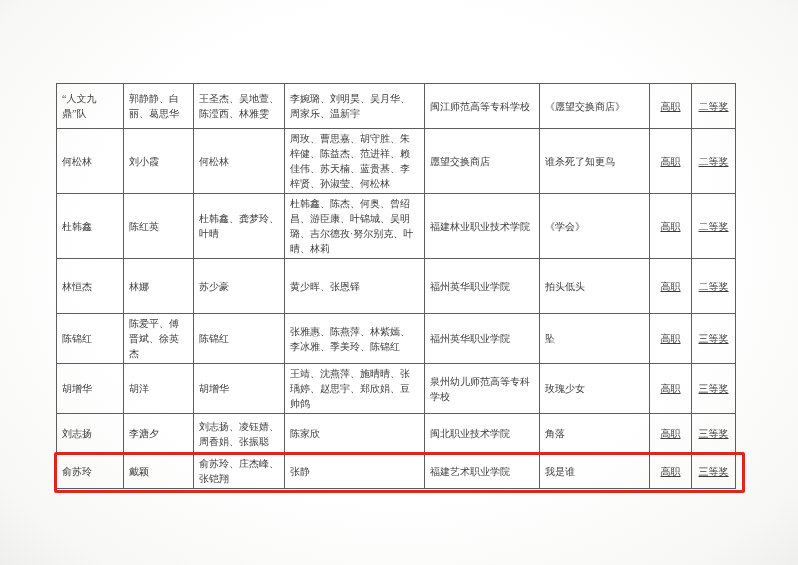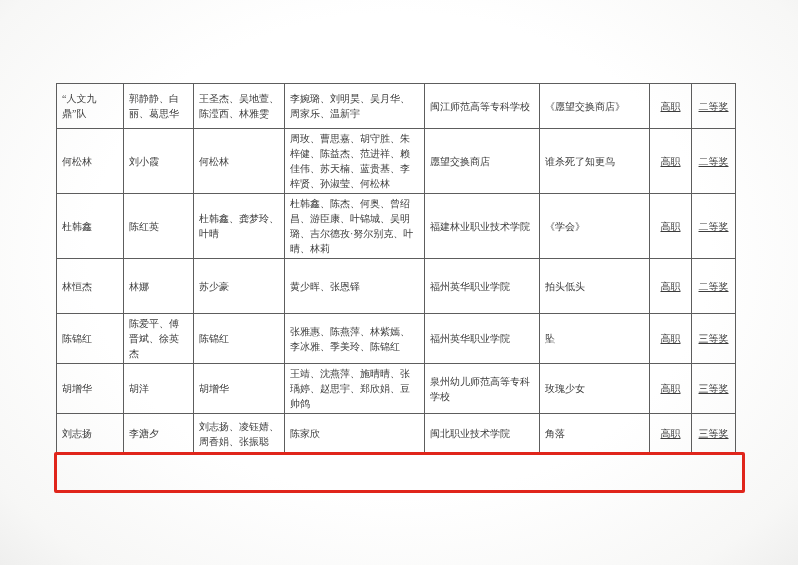--- a/index.html
+++ b/index.html
@@ -130,16 +130,26 @@
         <tr>
           <td>刘志扬</td>
           <td>李溏夕</td>
           <td>刘志扬、凌钰婧、周香娟、张振聪</td>
           <td>陈家欣</td>
           <td>闽北职业技术学院</td>
           <td>角落</td>
           <td class="center">高职</td>
           <td class="center">三等奖</td>
         </tr>
+        <tr>
+          <td>俞苏玲</td>
+          <td>戴颖</td>
+          <td>俞苏玲、庄杰峰、张铠翔</td>
+          <td>张静</td>
+          <td>福建艺术职业学院</td>
+          <td>我是谁</td>
+          <td class="center">高职</td>
+          <td class="center">三等奖</td>
+        </tr>
       </tbody>
   </table>
   <div id="hibox" style="border-color: rgb(224, 37, 27); left: 54px; top: 452px; width: 691px; height: 41px;"></div>
 </div>
 
 </body></html>

